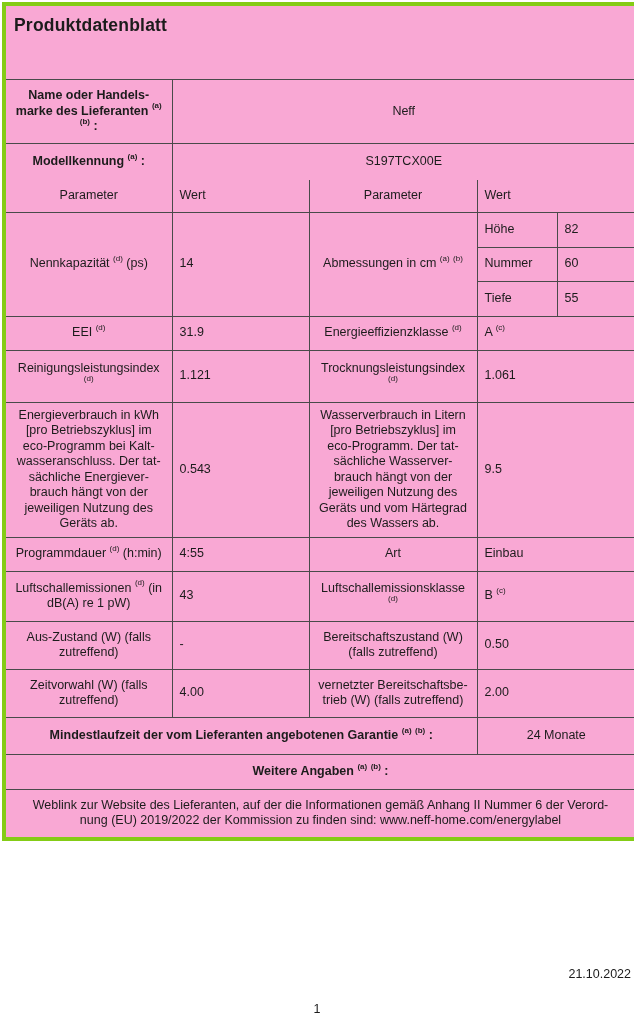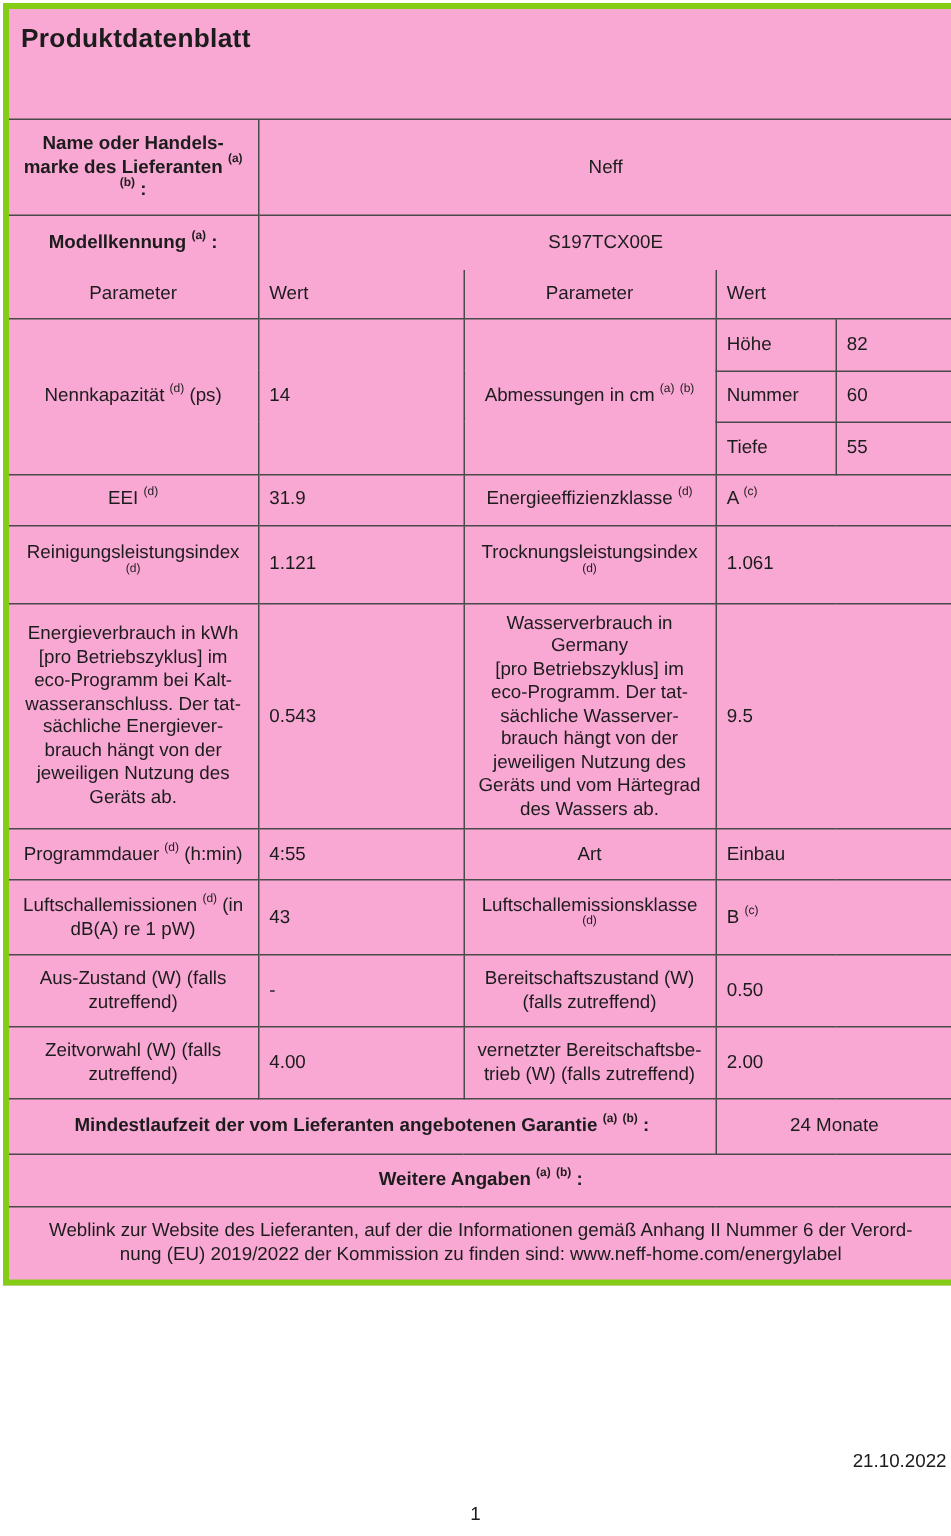--- a/index.html
+++ b/index.html
@@ -109,21 +109,21 @@
     <tr style="height:134px">
       <td class="pre">Energieverbrauch in kWh
 [pro Betriebszyklus] im
 eco-Programm bei Kalt-
 wasseranschluss. Der tat-
 sächliche Energiever-
 brauch hängt von der
 jeweiligen Nutzung des
 Geräts ab.</td>
       <td class="c">0.543</td>
-      <td class="pre">Wasserverbrauch in Germany
+      <td class="pre">Wasserverbrauch in Litern
 [pro Betriebszyklus] im
 eco-Programm. Der tat-
 sächliche Wasserver-
 brauch hängt von der
 jeweiligen Nutzung des
 Geräts und vom Härtegrad
 des Wassers ab.</td>
       <td class="c" colspan="2">9.5</td>
     </tr>
     <tr style="height:34px">

